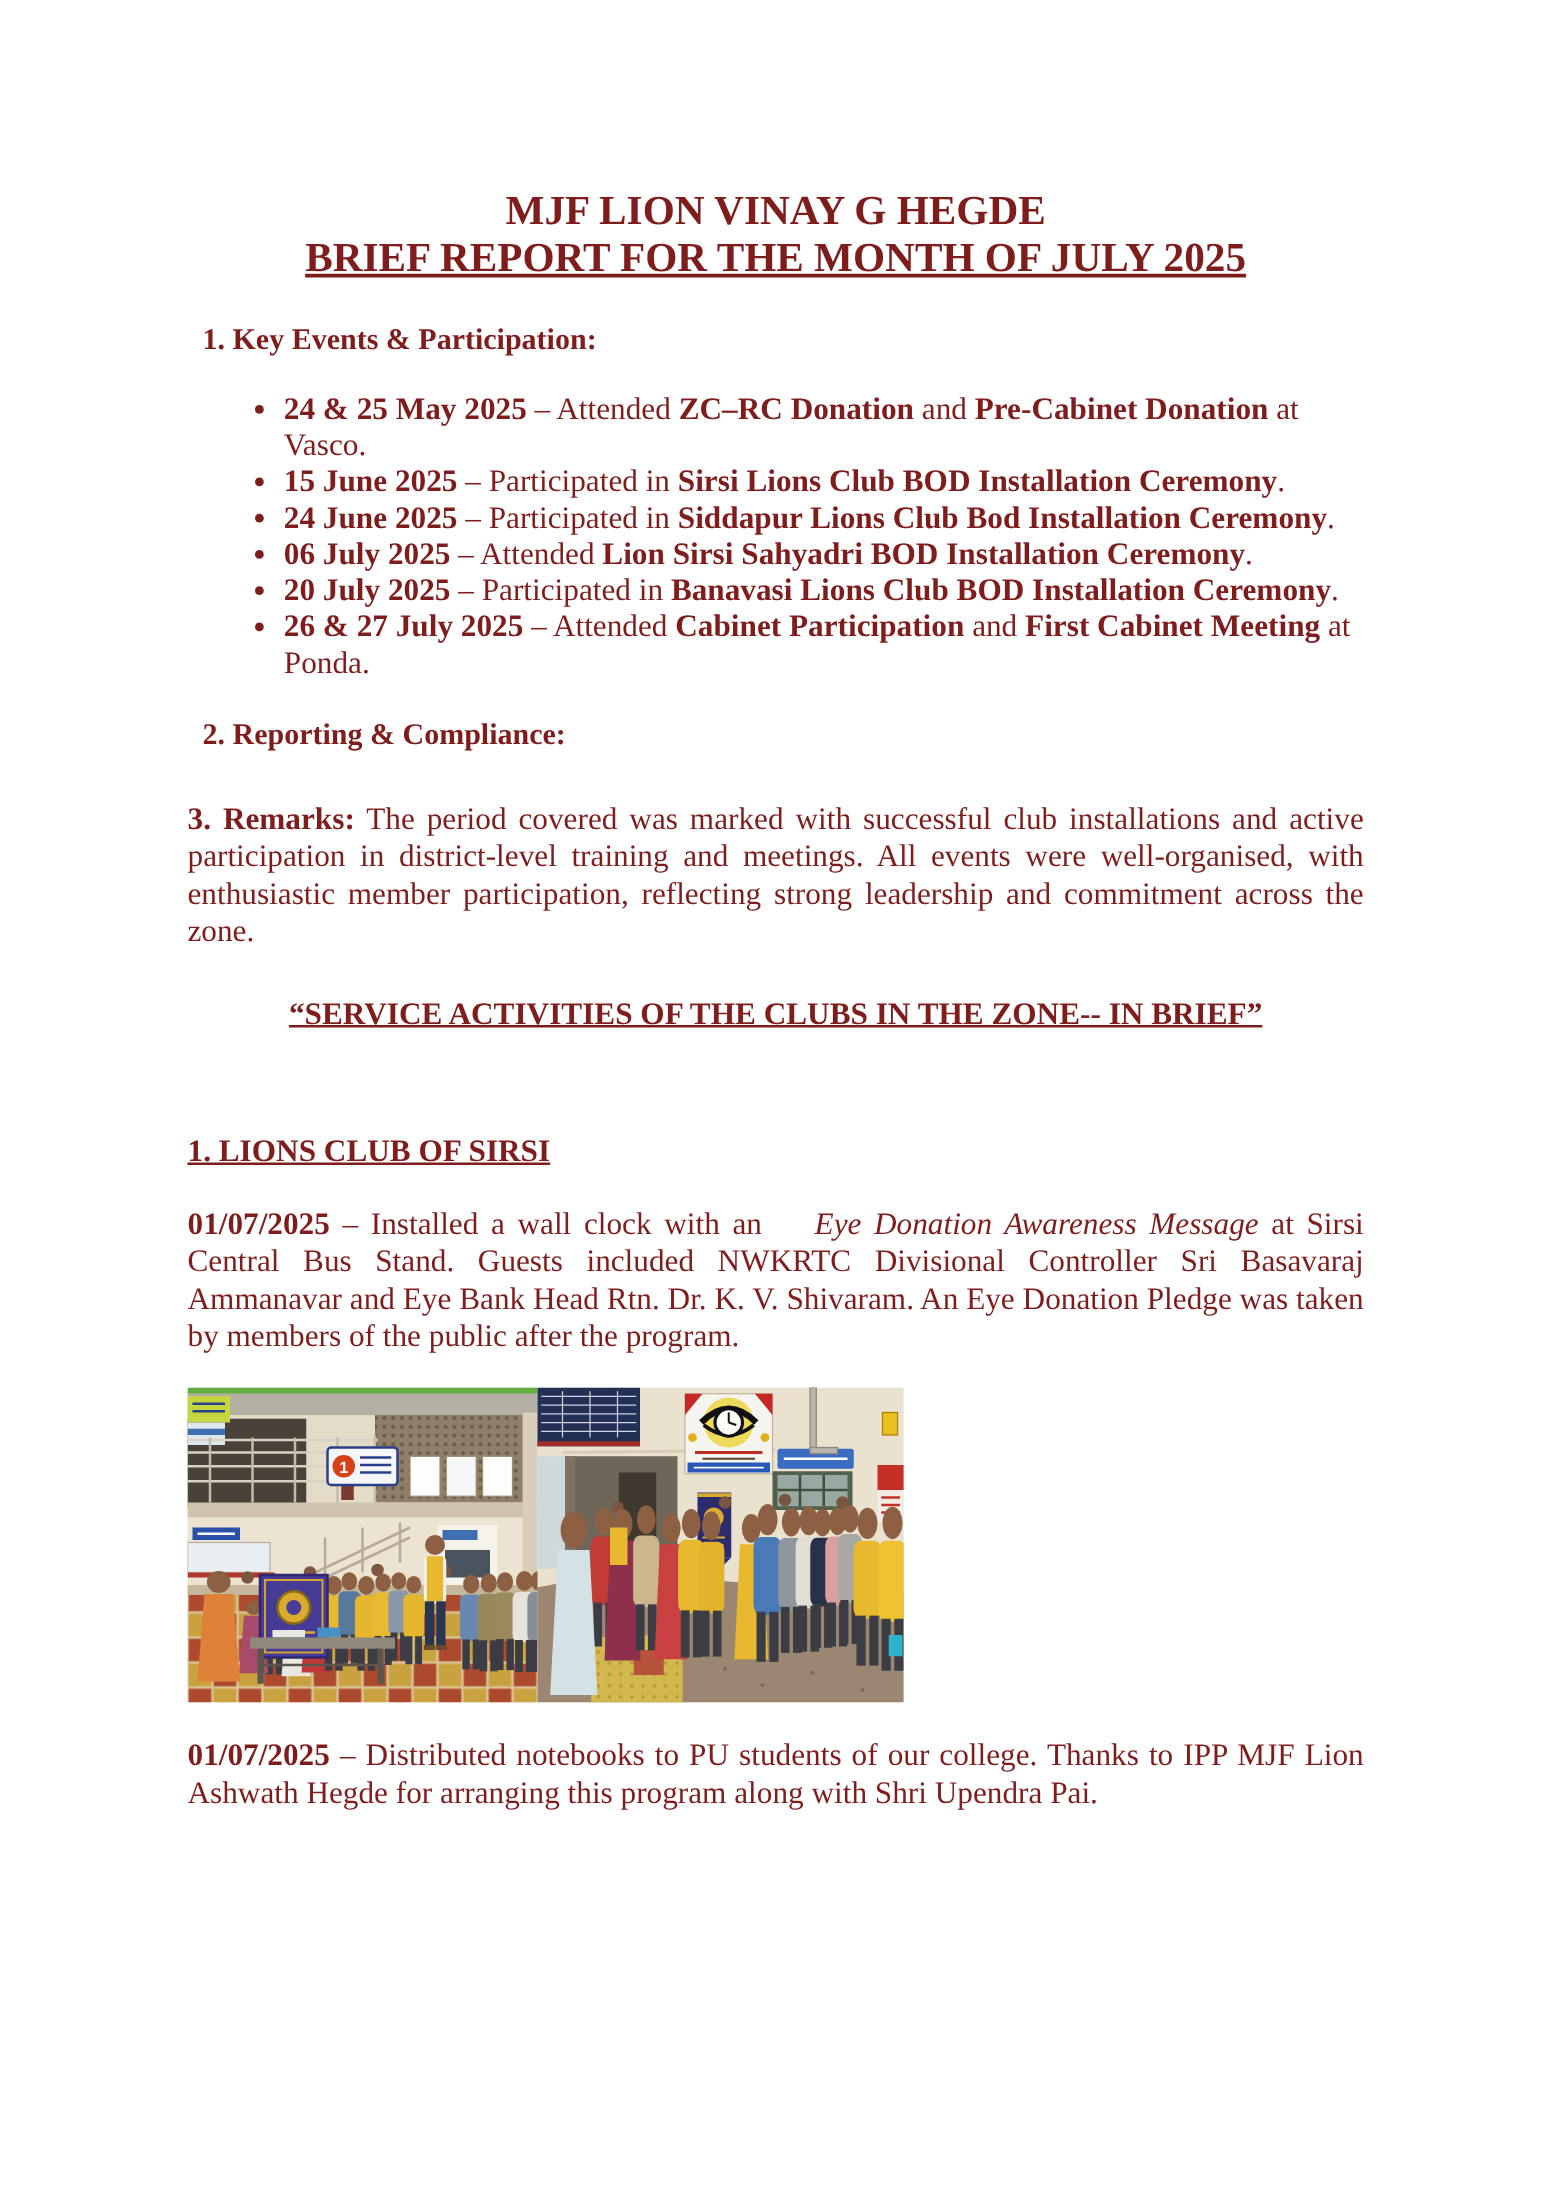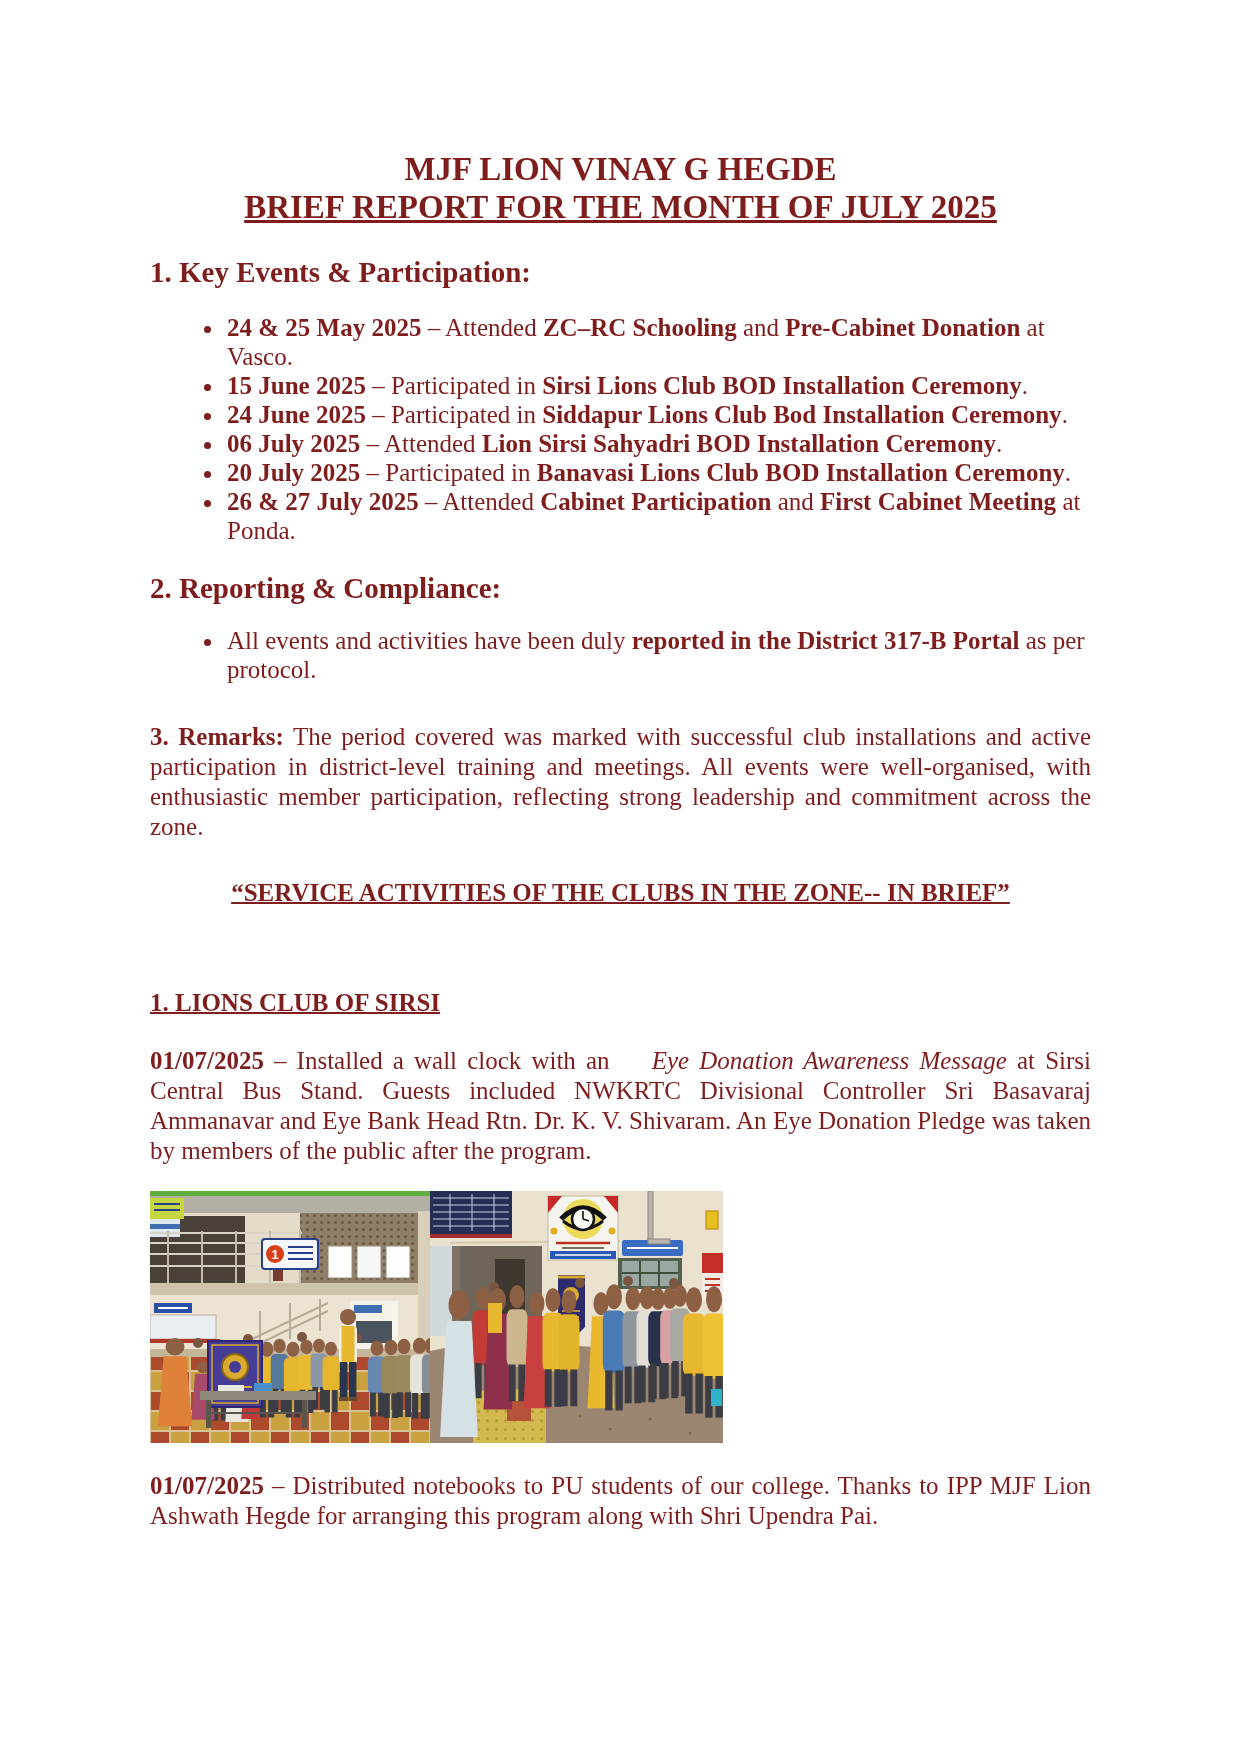--- a/index.html
+++ b/index.html
@@ -13,21 +13,21 @@
     overflow:hidden;
   }
   .content{
     position:absolute;
     left:150px;top:0;
     width:941px;
   }
   .title-block{margin-top:150px;text-align:center;}
   .title-line{font-size:33px;font-weight:bold;line-height:38px;}
   .title-line.underlined{text-decoration:underline;text-decoration-thickness:3px;}
-  .h-section{font-size:29px;font-weight:bold;line-height:30px;margin:0;}
+  .h-section{font-size:24px;font-weight:bold;line-height:30px;margin:12px;}
   .h-key{margin-top:31px;}
   .h-reporting{margin-top:28px;}
   .body-text{font-size:25px;line-height:30px;margin:0;}
   ul.bullets{
     margin:26px 0 0 0;
     padding-left:75px;
     list-style:disc outside;
   }
   ul.bullets li{
     font-size:25px;
@@ -68,33 +68,30 @@
   <div class="content">
 
     <div class="title-block">
       <div class="title-line">MJF LION VINAY G HEGDE</div>
       <div class="title-line underlined">BRIEF REPORT FOR THE MONTH OF JULY 2025</div>
     </div>
 
     <h2 class="h-section h-key">1. Key Events &amp; Participation:</h2>
 
     <ul class="bullets">
-      <li><b>24 &amp; 25 May 2025</b><span> – Attended </span><b>ZC–RC Schooling</b><span> and </span><b>Pre-Cabinet Donation</b><span> at Vasco.</span></li>
+      <li><b>24 &amp; 25 May 2025</b><span> – Attended </span><b>ZC–RC Donation</b><span> and </span><b>Pre-Cabinet Donation</b><span> at Vasco.</span></li>
       <li><b>15 June 2025</b><span> – Participated in </span><b>Sirsi Lions Club BOD Installation Ceremony</b><span>.</span></li>
       <li><b>24 June 2025</b><span> – Participated in </span><b>Siddapur Lions Club Bod Installation Ceremony</b><span>.</span></li>
       <li><b>06 July 2025</b><span> – Attended </span><b>Lion Sirsi Sahyadri BOD Installation Ceremony</b><span>.</span></li>
       <li><b>20 July 2025</b><span> – Participated in </span><b>Banavasi Lions Club BOD Installation Ceremony</b><span>.</span></li>
       <li><b>26 &amp; 27 July 2025</b><span> – Attended </span><b>Cabinet Participation</b><span> and </span><b>First Cabinet Meeting</b><span> at Ponda.</span></li>
     </ul>
 
     <h2 class="h-section h-reporting">2. Reporting &amp; Compliance:</h2>
 
-    <ul class="bullets single">
-      <li><span>All events and activities have been duly </span><b>reported in the District 317-B Portal</b><span> as per protocol.</span></li>
-    </ul>
 
     <p class="body-text para remarks"><b>3. Remarks:</b><span> The period covered was marked with successful club installations and active participation in district-level training and meetings. All events were well-organised, with enthusiastic member participation, reflecting strong leadership and commitment across the zone.</span></p>
 
     <div class="service-header">“SERVICE ACTIVITIES OF THE CLUBS IN THE ZONE-- IN BRIEF”</div>
 
     <div class="club-heading">1. LIONS CLUB OF SIRSI</div>
 
     <p class="body-text para"><b>01/07/2025</b><span> – Installed a wall clock with an </span><i>Eye Donation Awareness Message</i><span> at Sirsi Central Bus Stand. Guests included NWKRTC Divisional Controller Sri Basavaraj Ammanavar and Eye Bank Head Rtn. Dr. K. V. Shivaram. An Eye Donation Pledge was taken by members of the public after the program.</span></p>
 
     <div class="photo-wrap">

